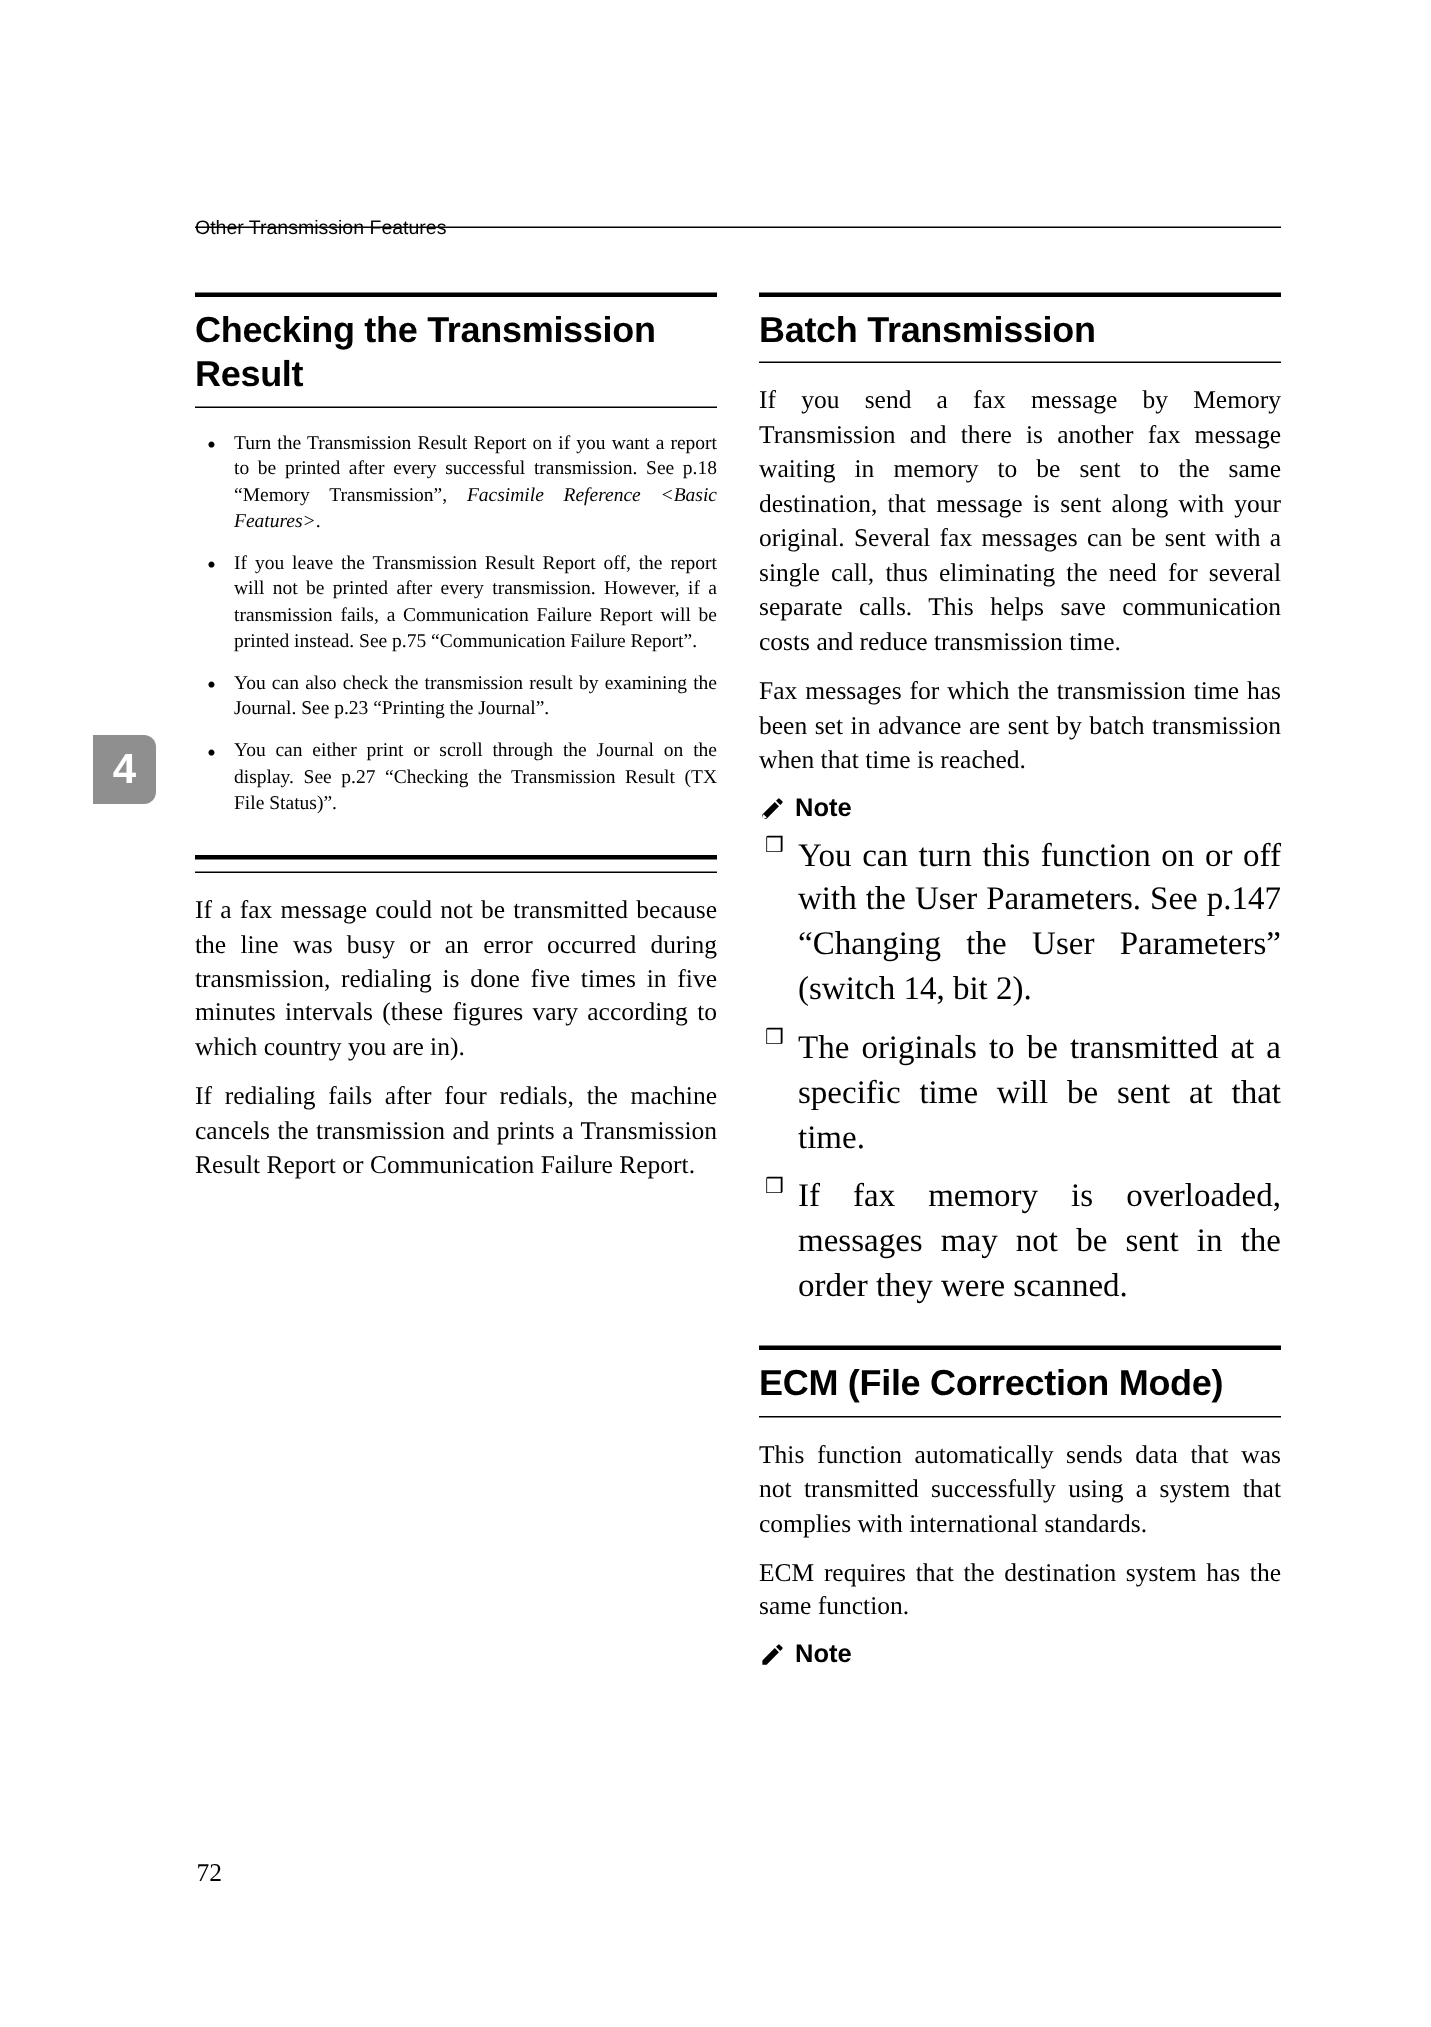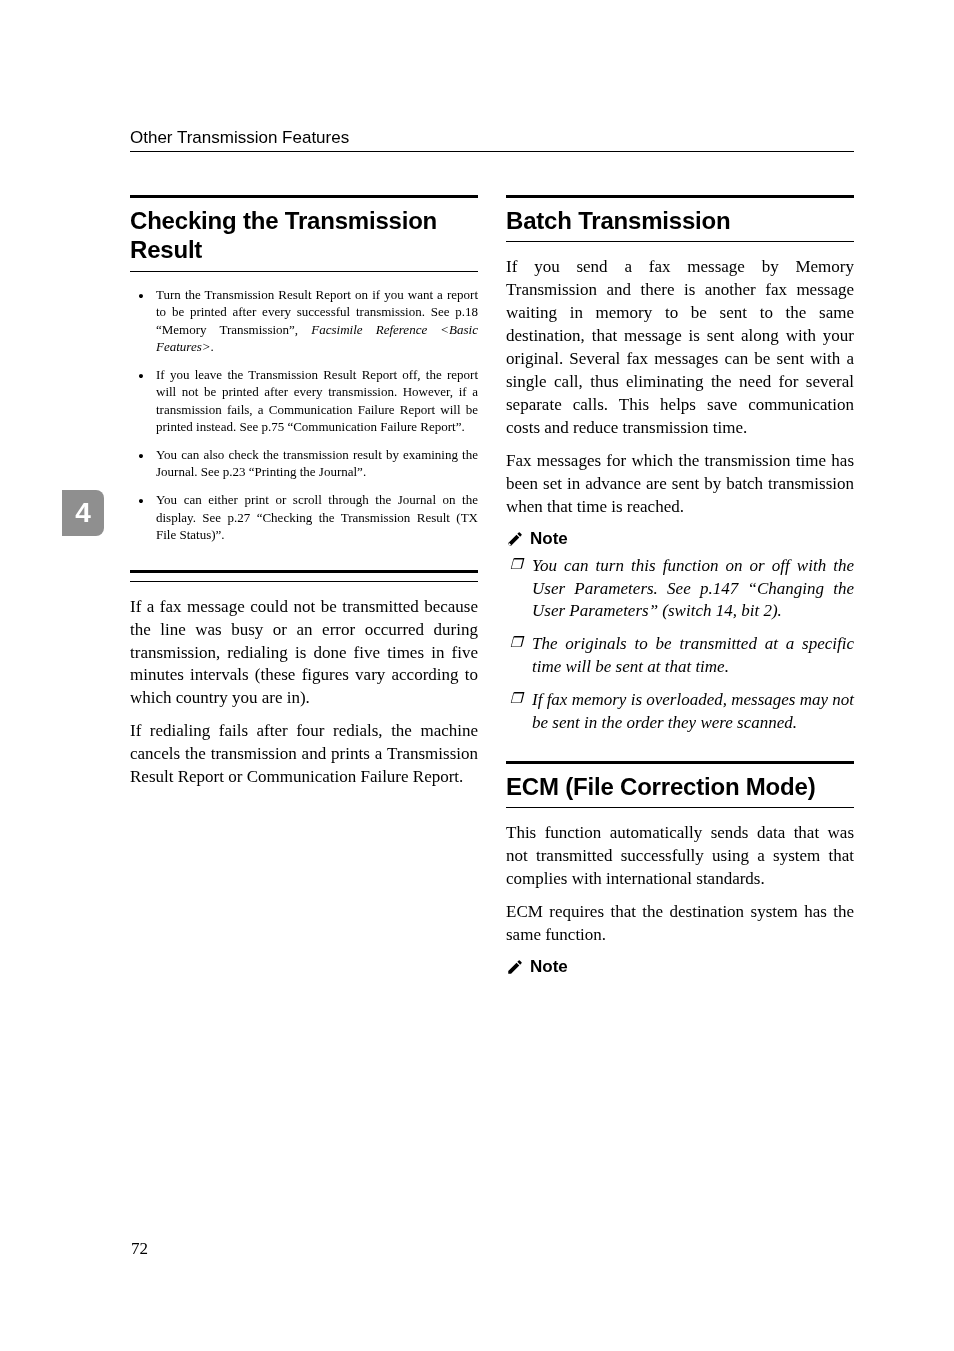--- a/index.html
+++ b/index.html
@@ -7,24 +7,24 @@
     width: 954px;
     height: 1351px;
     background: #fff;
     font-family: Georgia, 'Times New Roman', serif;
     color: #000;
     position: relative;
     padding: 130px 90px 60px 120px;
   }
   .running-header {
     position: absolute;
-    top: 128px;
+    top: 144px;
     left: 130px;
     font-family: Arial, Helvetica, sans-serif;
-    font-size: 17px;
+    font-size: 13px;
     font-weight: 400;
   }
   .header-rule {
     position: absolute;
     top: 151px;
     left: 130px;
     right: 100px;
     border-top: 1px solid #000;
   }
   .content {
@@ -83,25 +83,24 @@
     font-family: Arial, Helvetica, sans-serif;
     font-weight: 700;
     font-size: 17px;
   }
   .note-list {
     list-style: none;
     padding-left: 26px;
   }
   .note-list > li {
     position: relative;
-    font-size: 17px;
+    font-size: 22px;
     line-height: 1.35;
     text-align: justify;
     margin-bottom: 10px;
-    font-style: italic;
   }
   .note-list > li::before {
     content: "❒";
     position: absolute;
     left: -22px;
     top: 1px;
     font-size: 14px;
   }
   .italic { font-style: italic; }
   .chapter-tab {

